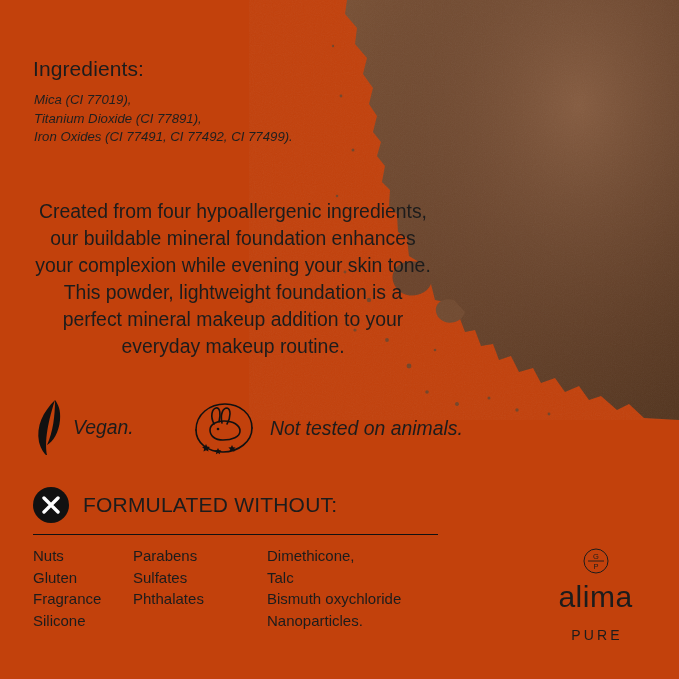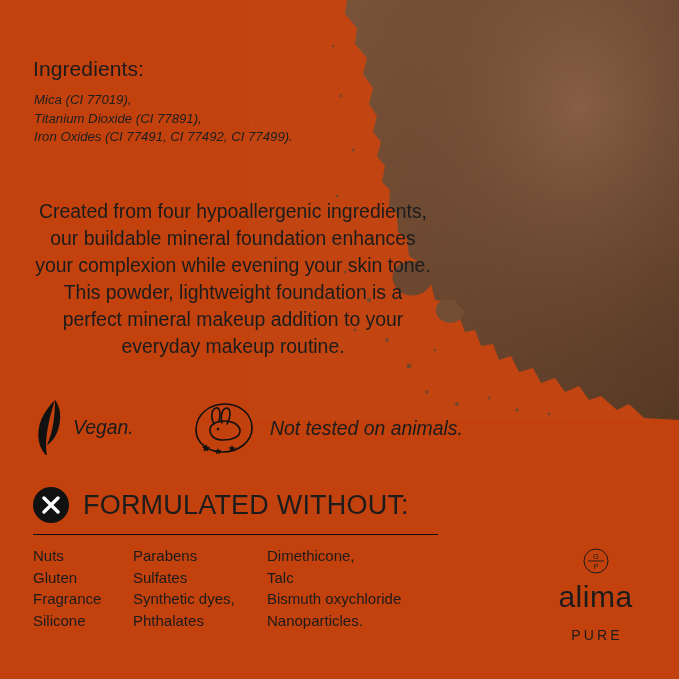--- a/index.html
+++ b/index.html
@@ -105,21 +105,21 @@
     display: flex;
     align-items: center;
   }
   .fw-x {
     width: 36px;
     height: 36px;
     flex: 0 0 36px;
   }
   .fw-title {
     margin-left: 14px;
-    font-size: 27px;
+    font-size: 21px;
     letter-spacing: 0.2px;
     color: #1c1c1c;
     white-space: nowrap;
   }
   .fw-rule {
     position: absolute;
     left: 33px;
     top: 534px;
     width: 405px;
     height: 1px;
@@ -298,21 +298,20 @@
   <div class="fw-cols">
     <div class="fw-col fw-col-0">
       <div>Nuts</div>
       <div>Gluten</div>
       <div>Fragrance</div>
       <div>Silicone</div>
     </div>
     <div class="fw-col fw-col-1">
       <div>Parabens</div>
       <div>Sulfates</div>
-      <div>Synthetic dyes,</div>
       <div>Phthalates</div>
     </div>
     <div class="fw-col fw-col-2">
       <div>Dimethicone,</div>
       <div>Talc</div>
       <div>Bismuth oxychloride</div>
       <div>Nanoparticles.</div>
     </div>
   </div>
 

